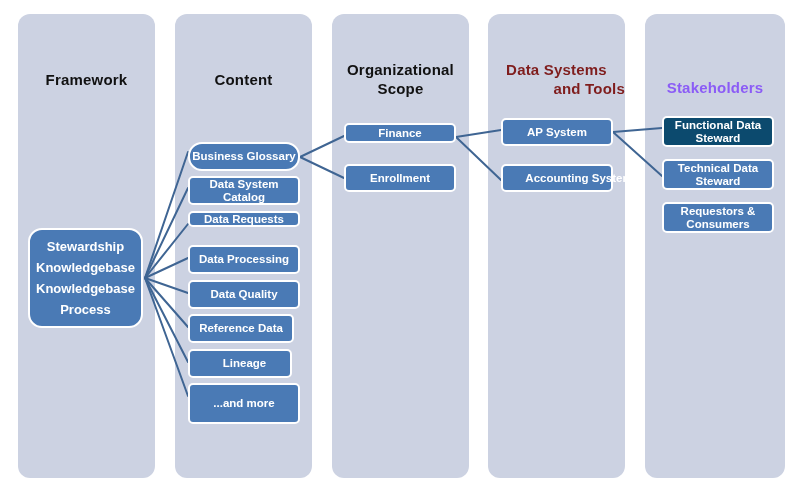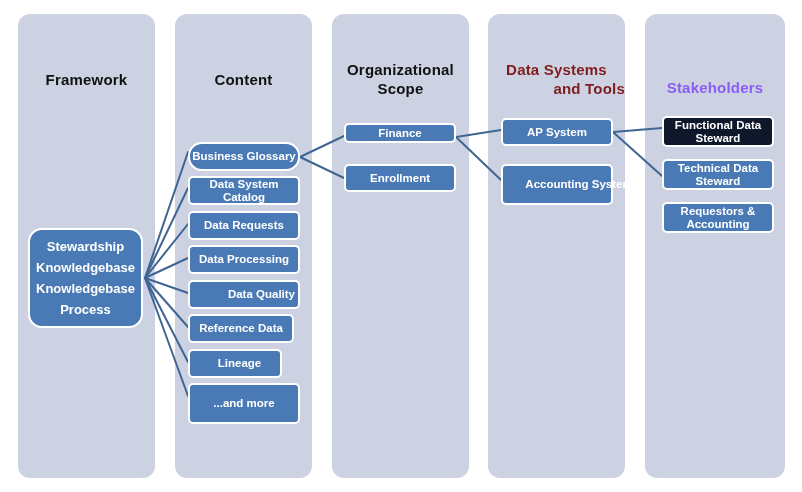--- a/index.html
+++ b/index.html
@@ -119,41 +119,41 @@
         <div>
           <span class="line">Business Glossary</span>
         </div>
       </div>
       <div class="node-box" style="left: 188px; top: 176px; width: 112px; height: 29px; background: rgb(74, 122, 181); border-color: rgb(255, 255, 255);">
         <div>
           <span class="line">Data System</span>
           <span class="line">Catalog</span>
         </div>
       </div>
-      <div class="node-box" style="left: 188px; top: 211px; width: 112px; height: 29px; background: rgb(74, 122, 181); border-color: rgb(255, 255, 255);">
+      <div class="node-box" style="left: 188px; top: 211px; width: 112px; height: 16px; background: rgb(74, 122, 181); border-color: rgb(255, 255, 255);">
         <div>
           <span class="line">Data Requests</span>
         </div>
       </div>
       <div class="node-box" style="left: 188px; top: 245px; width: 112px; height: 29px; background: rgb(74, 122, 181); border-color: rgb(255, 255, 255);">
         <div>
           <span class="line">Data Processing</span>
         </div>
       </div>
-      <div class="node-box" style="left: 188px; top: 280px; width: 112px; height: 29px; background: rgb(74, 122, 181); border-color: rgb(255, 255, 255); justify-content: flex-end;">
+      <div class="node-box" style="left: 188px; top: 280px; width: 112px; height: 29px; background: rgb(74, 122, 181); border-color: rgb(255, 255, 255);">
         <div>
           <span class="line">Data Quality</span>
         </div>
       </div>
       <div class="node-box" style="left: 188px; top: 314px; width: 106px; height: 29px; background: rgb(74, 122, 181); border-color: rgb(255, 255, 255);">
         <div>
           <span class="line">Reference Data</span>
         </div>
       </div>
-      <div class="node-box" style="left: 188px; top: 349px; width: 94px; height: 29px; background: rgb(74, 122, 181); border-color: rgb(255, 255, 255); padding-left: 12px;">
+      <div class="node-box" style="left: 188px; top: 349px; width: 104px; height: 29px; background: rgb(74, 122, 181); border-color: rgb(255, 255, 255); padding-left: 12px;">
         <div>
           <span class="line">Lineage</span>
         </div>
       </div>
       <div class="node-box" style="left: 188px; top: 383px; width: 112px; height: 41px; background: rgb(74, 122, 181); border-color: rgb(255, 255, 255);">
         <div>
           <span class="line">...and more</span>
         </div>
       </div>
       <div class="node-box" style="left: 344px; top: 123px; width: 112px; height: 20px; background: rgb(74, 122, 181); border-color: rgb(255, 255, 255);">
@@ -164,38 +164,38 @@
       <div class="node-box" style="left: 344px; top: 164px; width: 112px; height: 28px; background: rgb(74, 122, 181); border-color: rgb(255, 255, 255);">
         <div>
           <span class="line">Enrollment</span>
         </div>
       </div>
       <div class="node-box" style="left: 501px; top: 118px; width: 112px; height: 28px; background: rgb(74, 122, 181); border-color: rgb(255, 255, 255);">
         <div>
           <span class="line">AP System</span>
         </div>
       </div>
-      <div class="node-box" style="left: 501px; top: 164px; width: 112px; height: 41px; background: rgb(74, 122, 181); border-color: rgb(255, 255, 255); padding-left: 47px;">
+      <div class="node-box" style="left: 501px; top: 164px; width: 112px; height: 28px; background: rgb(74, 122, 181); border-color: rgb(255, 255, 255); padding-left: 47px;">
         <div>
           <span class="line">Accounting System</span>
         </div>
       </div>
-      <div class="node-box" style="left: 662px; top: 116px; width: 112px; height: 31px; background: #0f172a; border-color: rgb(255, 255, 255);">
+      <div class="node-box" style="left: 662px; top: 116px; width: 112px; height: 31px; background: #0c4a6e; border-color: rgb(255, 255, 255);">
         <div>
           <span class="line">Functional Data</span>
           <span class="line">Steward</span>
         </div>
       </div>
       <div class="node-box" style="left: 662px; top: 159px; width: 112px; height: 31px; background: rgb(74, 122, 181); border-color: rgb(255, 255, 255);">
         <div>
           <span class="line">Technical Data</span>
           <span class="line">Steward</span>
         </div>
       </div>
       <div class="node-box" style="left: 662px; top: 202px; width: 112px; height: 31px; background: rgb(74, 122, 181); border-color: rgb(255, 255, 255);">
         <div>
           <span class="line">Requestors &amp;</span>
-          <span class="line">Accounting</span>
+          <span class="line">Consumers</span>
         </div>
       </div>
     </div>
 
 </div>
 
 </body></html>

